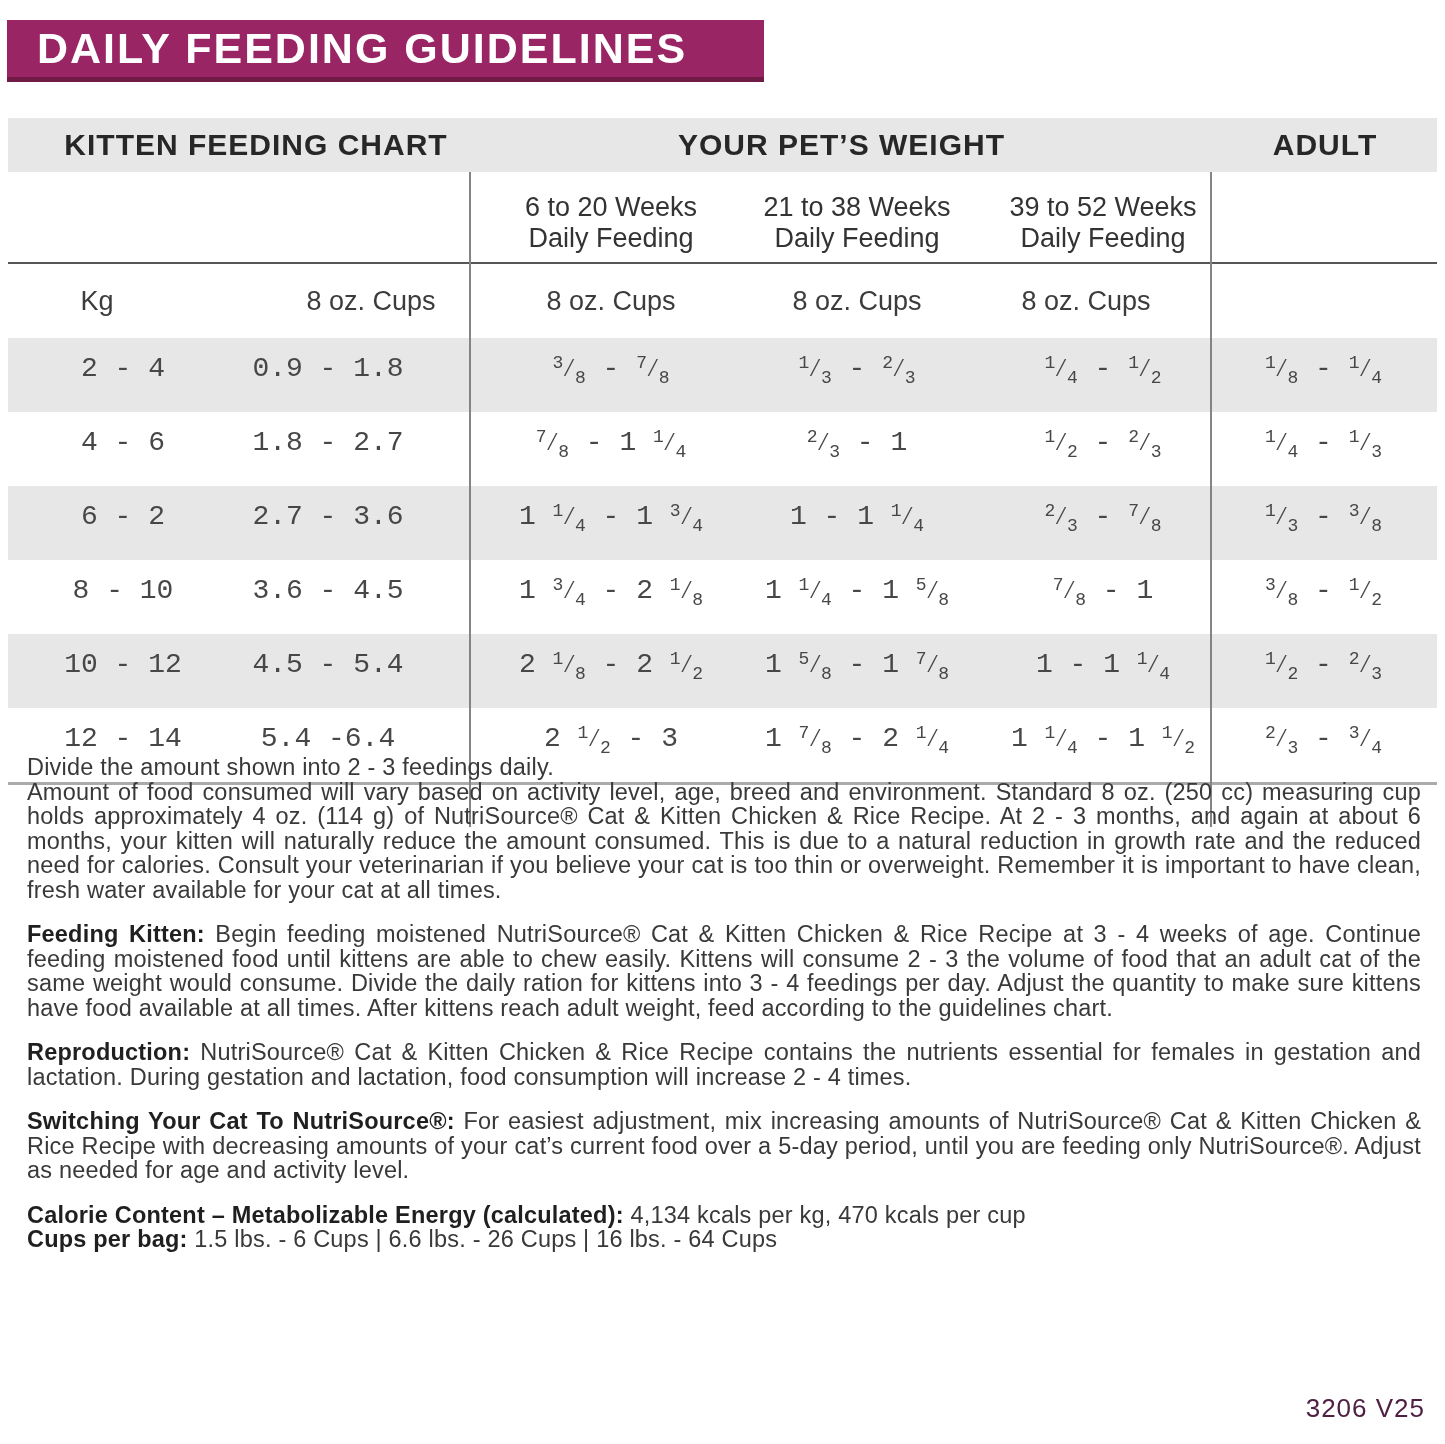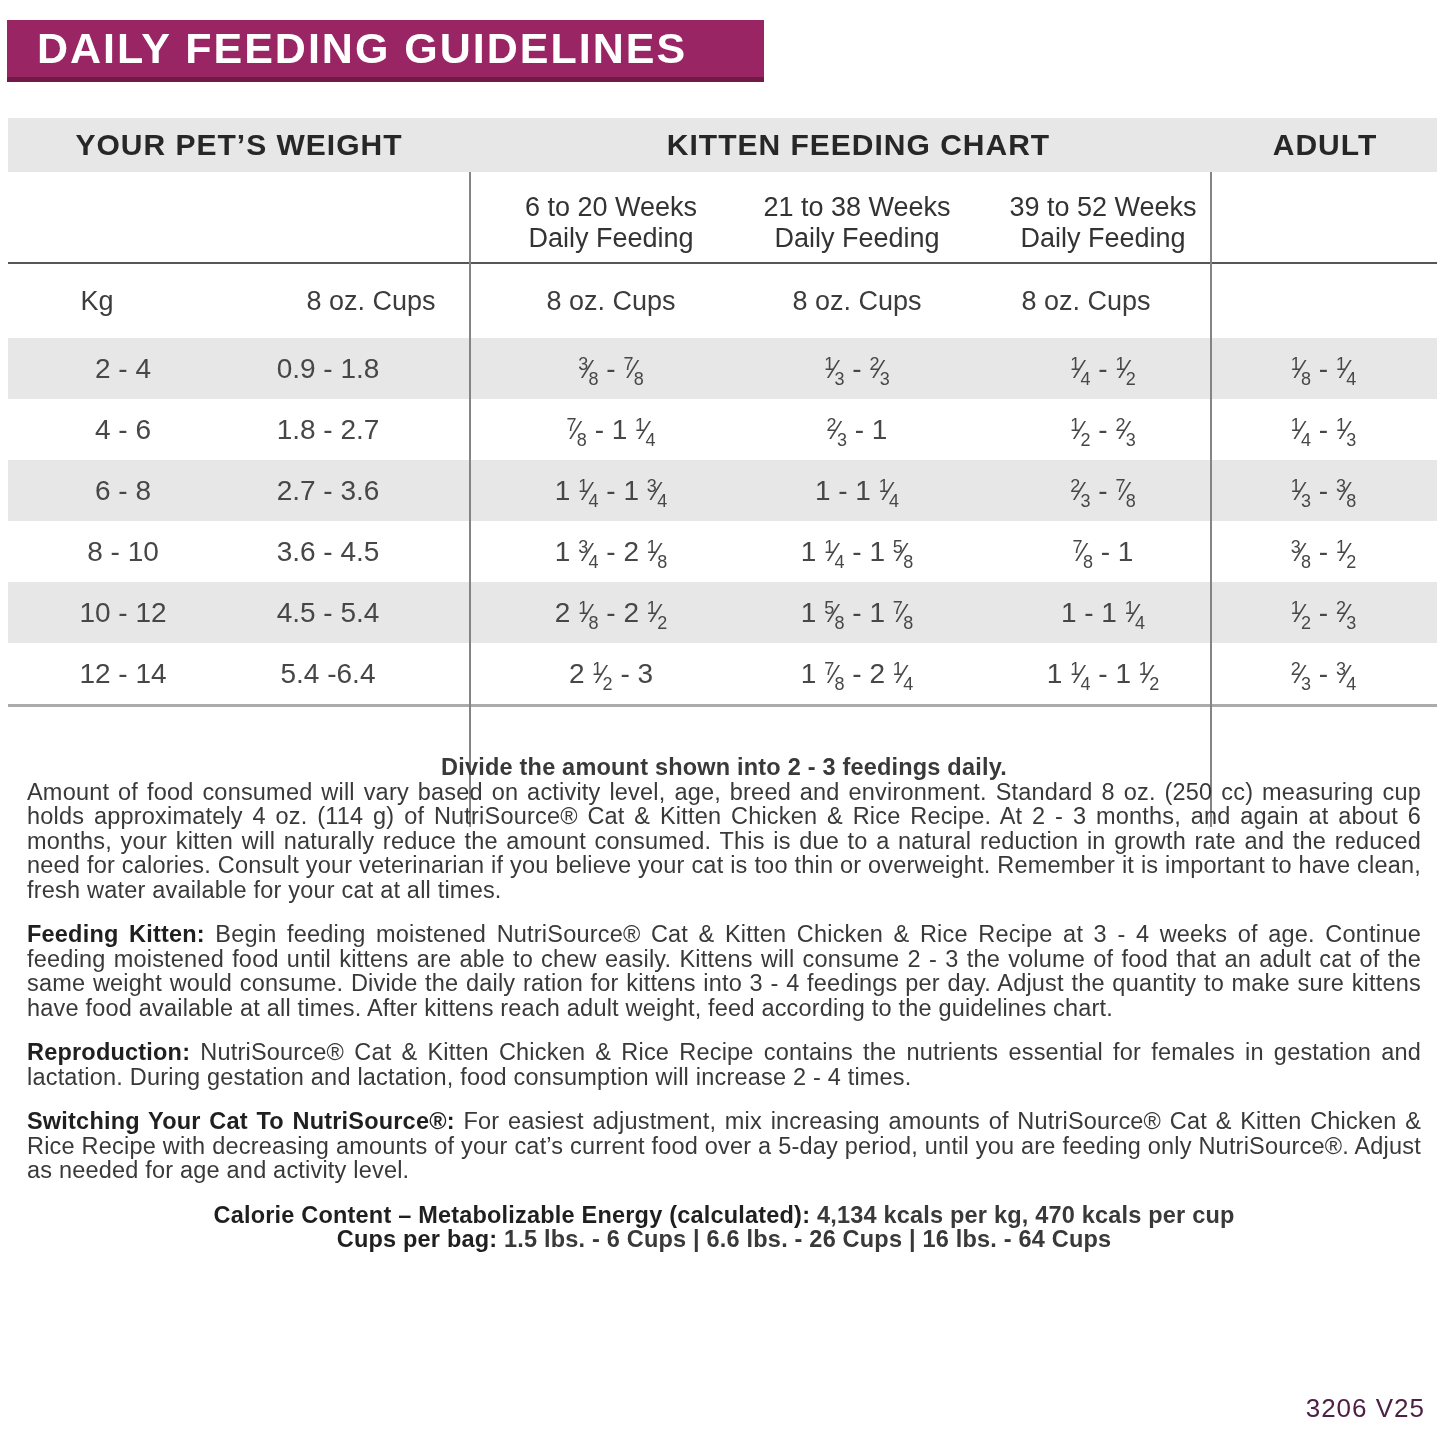--- a/index.html
+++ b/index.html
@@ -23,62 +23,62 @@
   .bandgrid { display:grid; grid-template-columns:462px 743px 224px; }
   .band { background:#e7e7e7; height:54px; }
   .band-cell {
     text-align:center; line-height:54px; font-weight:bold; font-size:30px;
     color:#272727; letter-spacing:1px; white-space:nowrap;
   }
   .subhead { height:92px; border-bottom:2px solid #565656; }
   .sub { text-align:center; padding-top:20px; font-size:27px; color:#333; line-height:31px; }
   .units { height:74px; }
   .units .cell { line-height:74px; font-size:27px; color:#3c3c3c; }
-  .row { height:61px; }
+  .row { height:74px;font-family:Liberation Mono, monospace; }
   .row .cell { line-height:61px; font-size:28px; color:#474747; }
   .cell { text-align:center; white-space:nowrap; }
   .alt { background:#e7e7e7; }
   .pad-k { padding-left:34px; }
   .pad-kg { padding-right:52px; }
   .botline { border-bottom:3px solid #ababab; }
   .vline { position:absolute; top:54px; width:2px; height:655px; background:#848484; }
   .v1 { left:461px; } .v2 { left:1202px; }
   sup { font-size:18px; line-height:0; vertical-align:8px; }
   sub { font-size:18px; line-height:0; vertical-align:-7px; }
   .sl { font-size:26px; margin:0 -2px; }
   
   .notes {
     position:absolute; left:27px; top:755px; width:1394px;
     font-size:23.5px; line-height:24.5px; letter-spacing:0.2px; color:#393939;
     text-align:justify;
   }
   .notes p { margin-top:20px; }
   .notes p:first-child { margin-top:0; }
   .notes b { color:#1f1f1f; }
-  .plain { text-align:center;font-weight:bold; }
+  .plain { text-align:left; }
   
   .footer {
     position:absolute; right:20px; bottom:20px;
     font-size:26px; letter-spacing:1px; color:#4e2144;
   }
 </style>
 </head>
 <body>
 
 <div class="page">
 
   <div class="banner">
     <span>DAILY FEEDING GUIDELINES</span>
   </div>
 
   <div class="ftable">
 
     <div class="band bandgrid">
+      <div class="band-cell pad-k">KITTEN FEEDING CHART</div>
       <div class="band-cell">YOUR PET’S WEIGHT</div>
-      <div class="band-cell pad-k">KITTEN FEEDING CHART</div>
       <div class="band-cell">ADULT</div>
     </div>
 
     <div class="subhead grid">
       <div></div>
       <div></div>
       <div class="sub pad-k">
         <div>6 to 20 Weeks</div>
         <div>Daily Feeding</div>
       </div>
@@ -112,21 +112,21 @@
         </div>
         <div class="grid row">
           <div class="cell ">4 - 6</div>
           <div class="cell pad-kg">1.8 - 2.7</div>
           <div class="cell pad-k"><sup>7</sup><span class="sl">⁄</span><sub>8</sub> - 1 <sup>1</sup><span class="sl">⁄</span><sub>4</sub></div>
           <div class="cell pad-k"><sup>2</sup><span class="sl">⁄</span><sub>3</sub> - 1</div>
           <div class="cell pad-k"><sup>1</sup><span class="sl">⁄</span><sub>2</sub> - <sup>2</sup><span class="sl">⁄</span><sub>3</sub></div>
           <div class="cell "><sup>1</sup><span class="sl">⁄</span><sub>4</sub> - <sup>1</sup><span class="sl">⁄</span><sub>3</sub></div>
         </div>
         <div class="grid row alt">
-          <div class="cell ">6 - 8</div>
+          <div class="cell ">6 - 2</div>
           <div class="cell pad-kg">2.7 - 3.6</div>
           <div class="cell pad-k">1 <sup>1</sup><span class="sl">⁄</span><sub>4</sub> - 1 <sup>3</sup><span class="sl">⁄</span><sub>4</sub></div>
           <div class="cell pad-k">1 - 1 <sup>1</sup><span class="sl">⁄</span><sub>4</sub></div>
           <div class="cell pad-k"><sup>2</sup><span class="sl">⁄</span><sub>3</sub> - <sup>7</sup><span class="sl">⁄</span><sub>8</sub></div>
           <div class="cell "><sup>1</sup><span class="sl">⁄</span><sub>3</sub> - <sup>3</sup><span class="sl">⁄</span><sub>8</sub></div>
         </div>
         <div class="grid row">
           <div class="cell ">8 - 10</div>
           <div class="cell pad-kg">3.6 - 4.5</div>
           <div class="cell pad-k">1 <sup>3</sup><span class="sl">⁄</span><sub>4</sub> - 2 <sup>1</sup><span class="sl">⁄</span><sub>8</sub></div>

